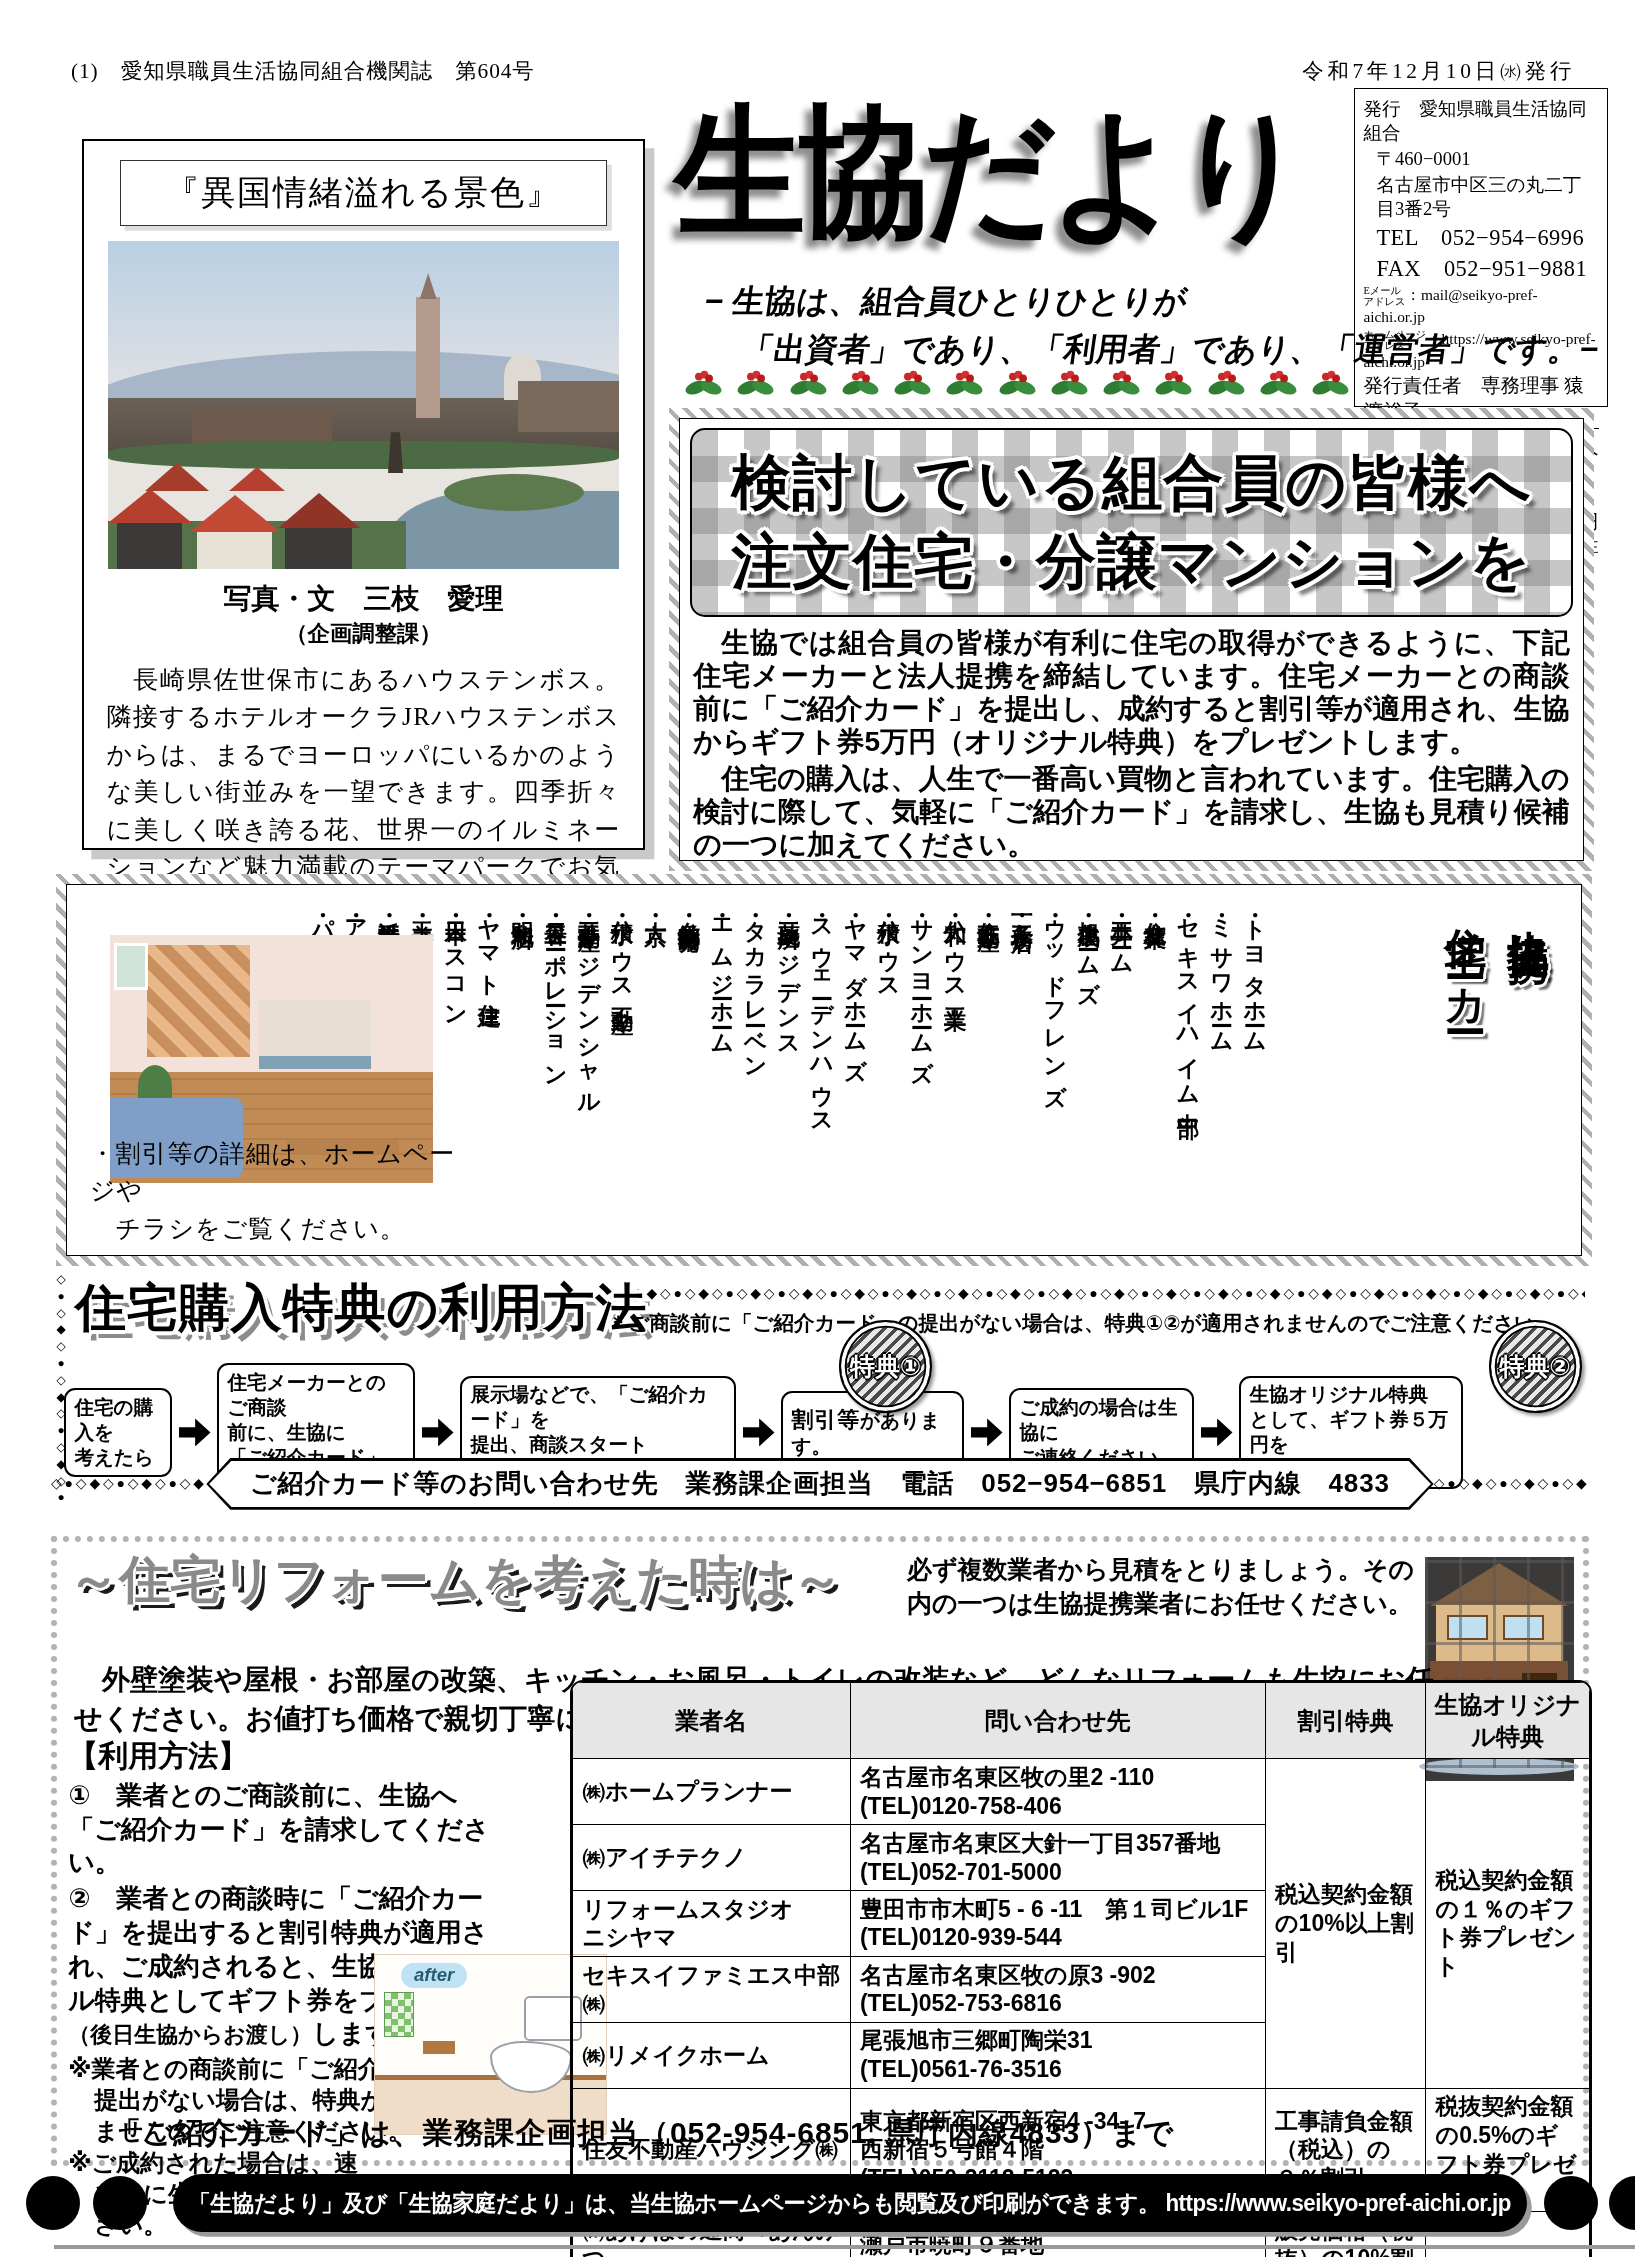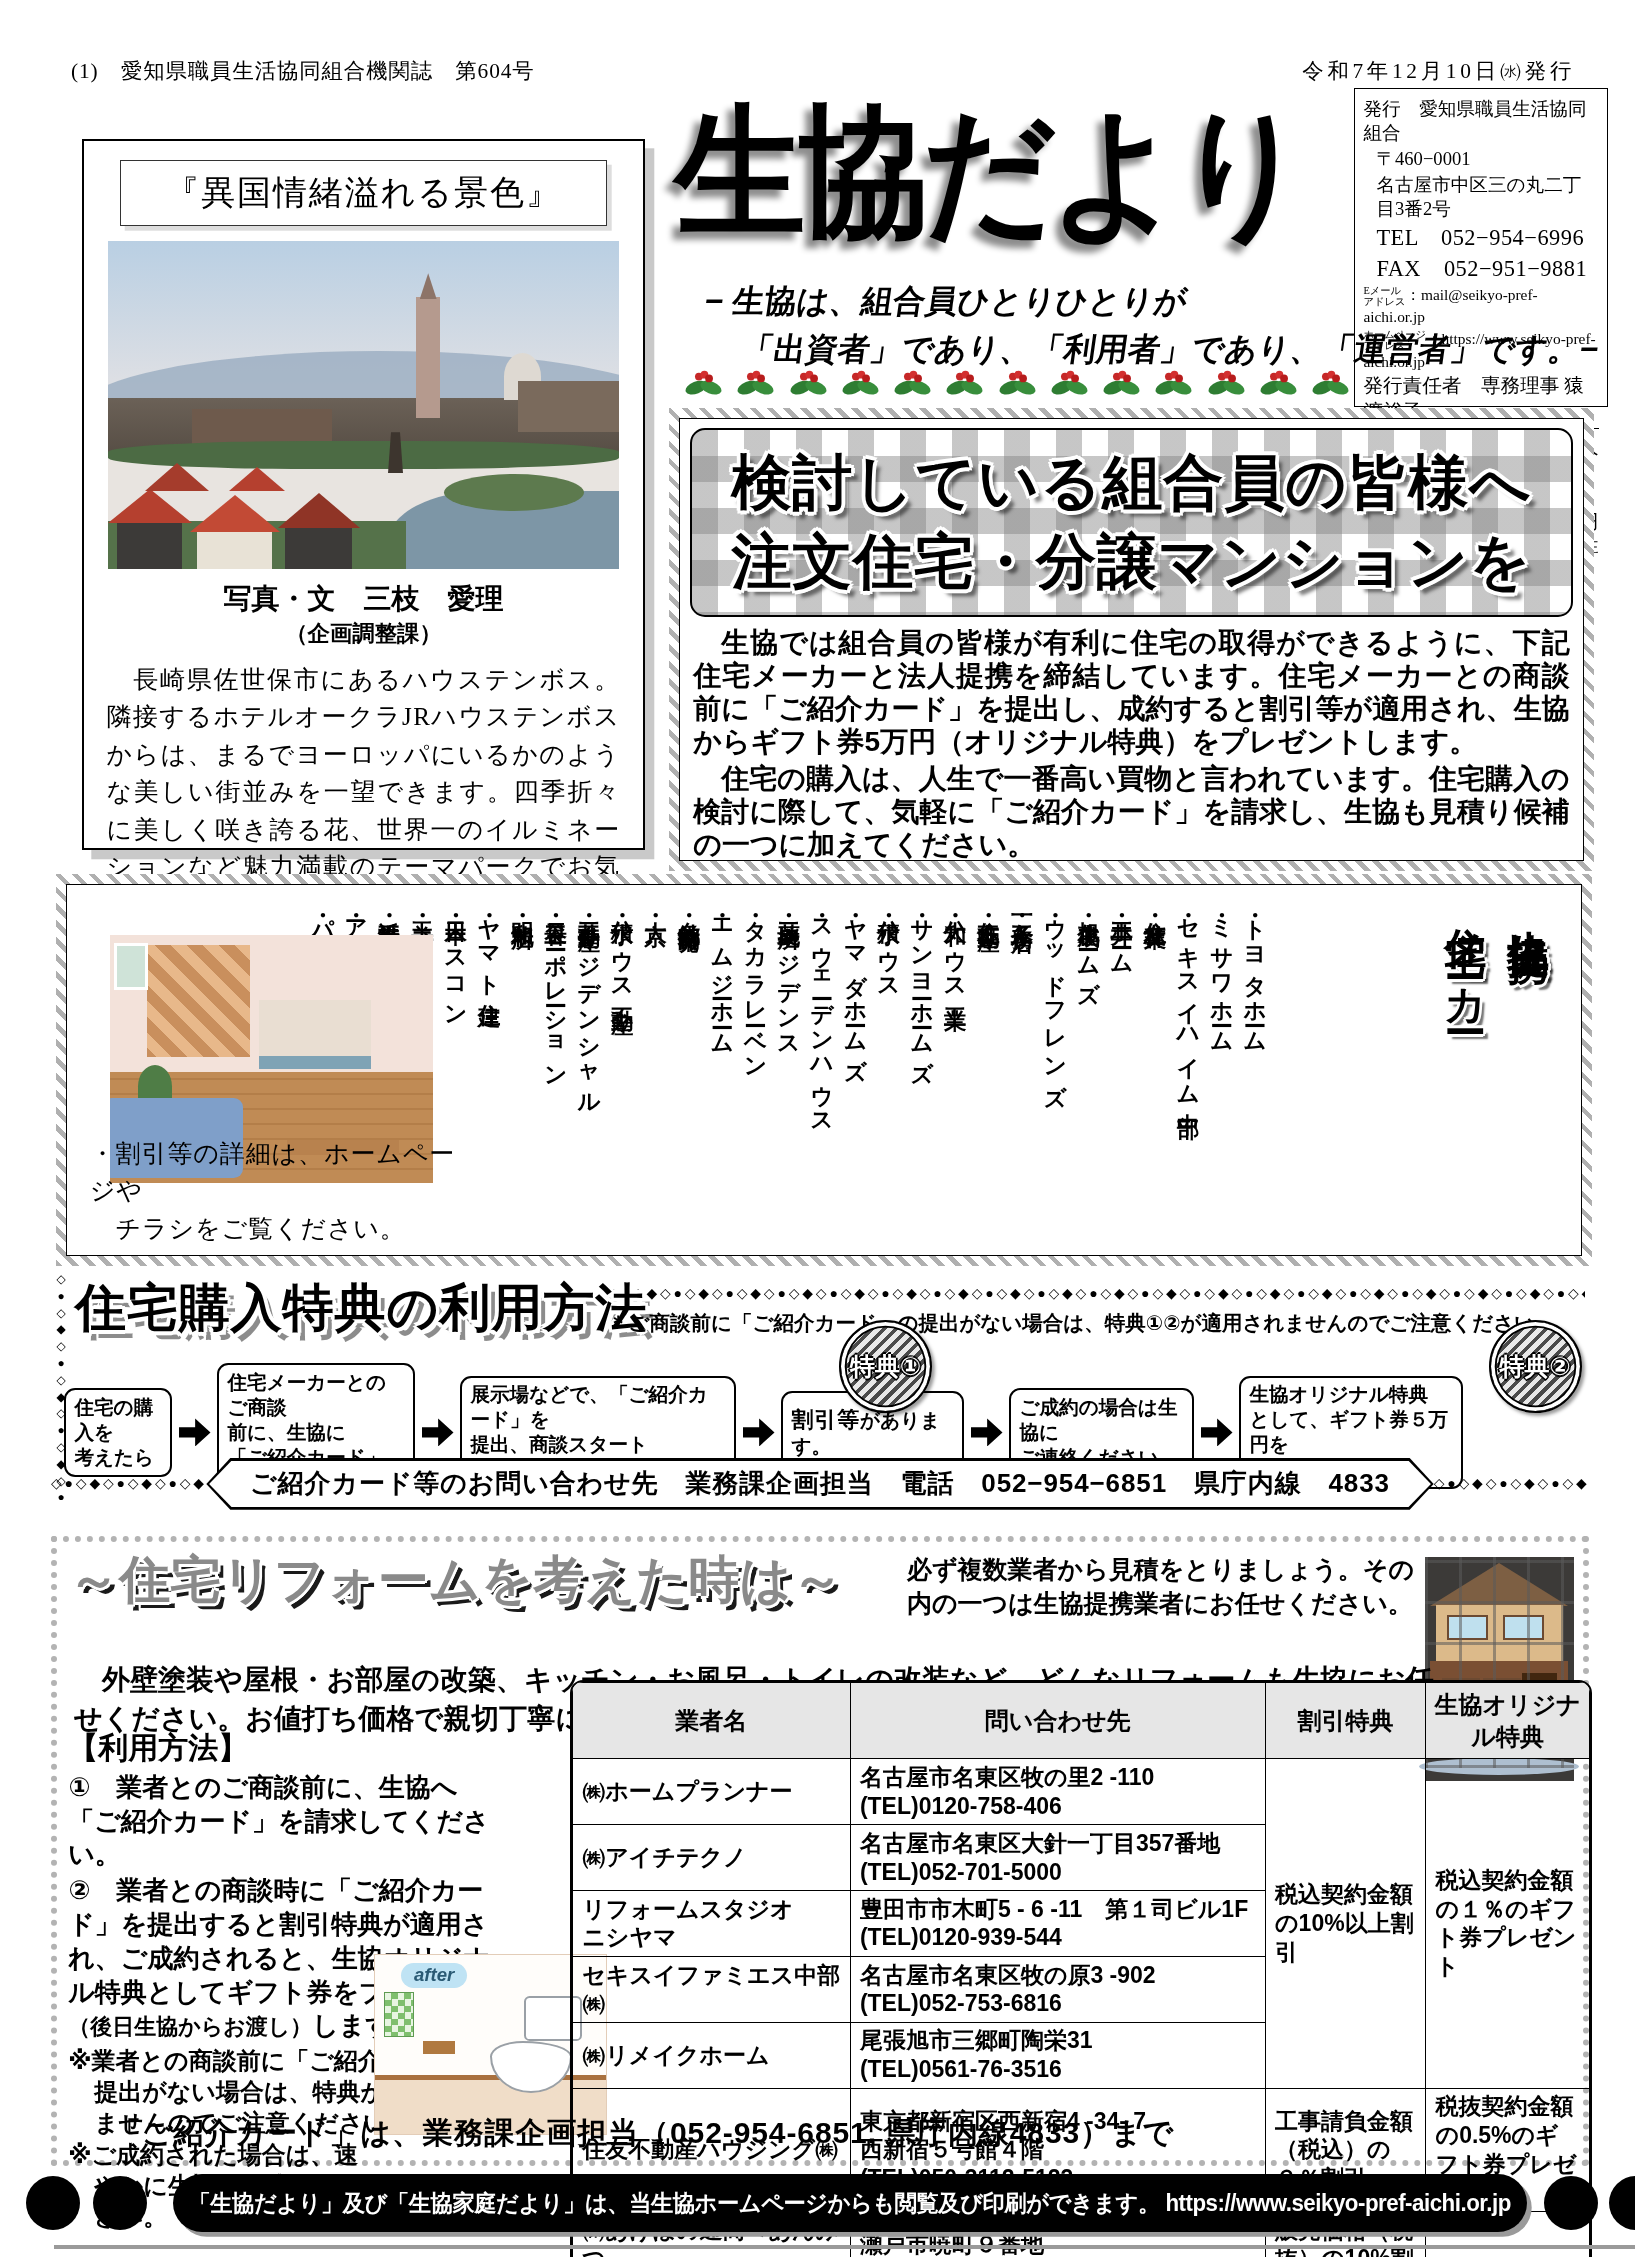--- a/index.html
+++ b/index.html
@@ -129,21 +129,21 @@
   .house-roof{position:absolute;left:5.6px;top:5.6px;width:0;height:0;border-left:69px solid transparent;border-right:69px solid transparent;border-bottom:43px solid #7d5f43;}
   .house-up{position:absolute;left:11.2px;top:48px;width:127px;height:56px;background:#dcba8a;}
   .house-low{position:absolute;left:5.6px;top:104px;width:138px;height:89px;background:#7a4f33;}
   .house-win{position:absolute;background:#bfe0ee;border:2.8px solid #6c4a32;}
   .house-door{position:absolute;right:17px;top:116px;width:35px;height:78px;background:#41260f;}
   .house-base{position:absolute;left:-5.6px;bottom:5.6px;width:160px;height:17px;background:#aebfd0;border-radius:50%;}
   .scaffold{position:absolute;left:0;top:0;width:149px;height:211px;
       background:repeating-linear-gradient(90deg,rgba(90,90,90,.55) 0 2.8px,transparent 2.8px 34px),
                  repeating-linear-gradient(0deg,rgba(90,90,90,.55) 0 2.8px,transparent 2.8px 41px);}
   .reform-intro{position:absolute;left:17px;top:119px;width:1370px;font-size:28px;font-weight:700;line-height:1.38;text-indent:0;}
-  .howto{position:absolute;left:11.2px;top:186px;width:436px;}
+  .howto{position:absolute;left:11.2px;top:194px;width:436px;}
   .howto-title{font-size:30px;font-weight:800;margin-bottom:1.9px;}
   .howto-step{font-size:26px;font-weight:600;line-height:1.3;margin-bottom:1.9px;}
   .howto-step .b{font-weight:900;}
   .howto-step .sm{font-size:22px;}
   .howto-note{font-size:24px;font-weight:600;line-height:1.3;padding-left:26px;text-indent:-26px;}
   .howto-note2{width:280px;}
   .toilet{position:absolute;left:317px;top:412px;width:231px;height:179px;background:#fdf1e6;border:1.9px solid #e3cdb8;overflow:hidden;}
   .toilet-wall{position:absolute;left:0;top:0;width:100%;height:70%;background:#fffdfa;}
   .toilet-floor{position:absolute;left:0;bottom:0;width:100%;height:30%;background:#f0ddc8;border-top:5.6px solid #a9713f;}
   .after-bubble{position:absolute;left:26px;top:7.5px;background:#bfe3f4;border-radius:13px;padding:1.9px 13px;font-size:18.6px;font-weight:700;color:#2a5a74;font-style:italic;}

